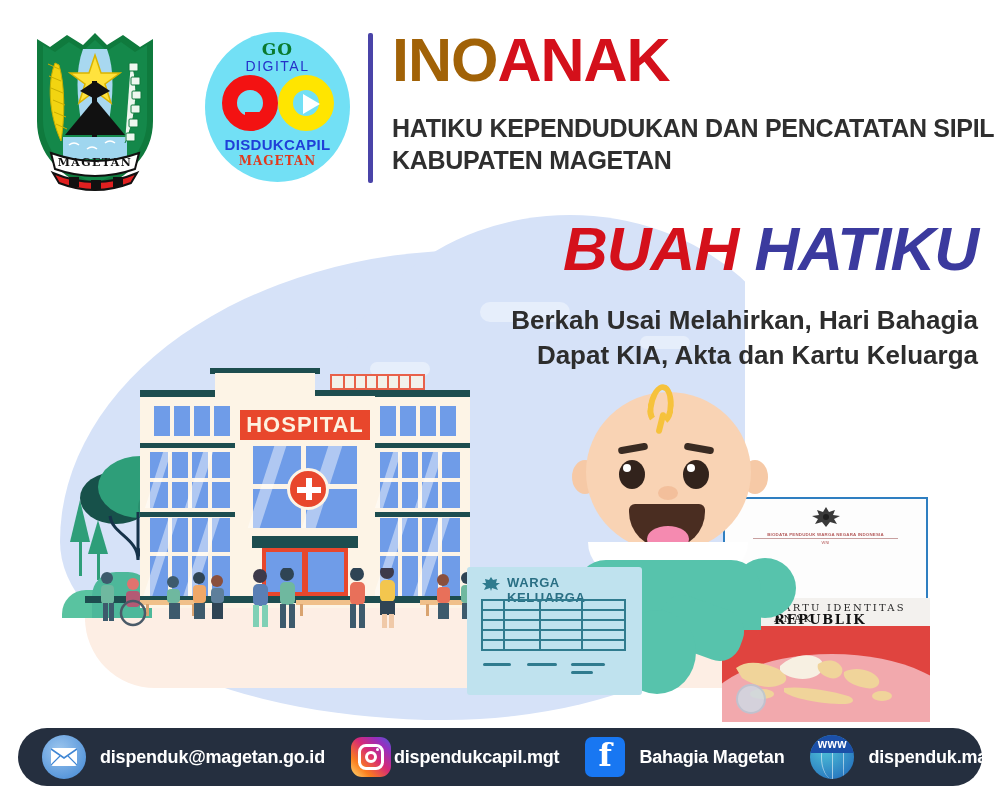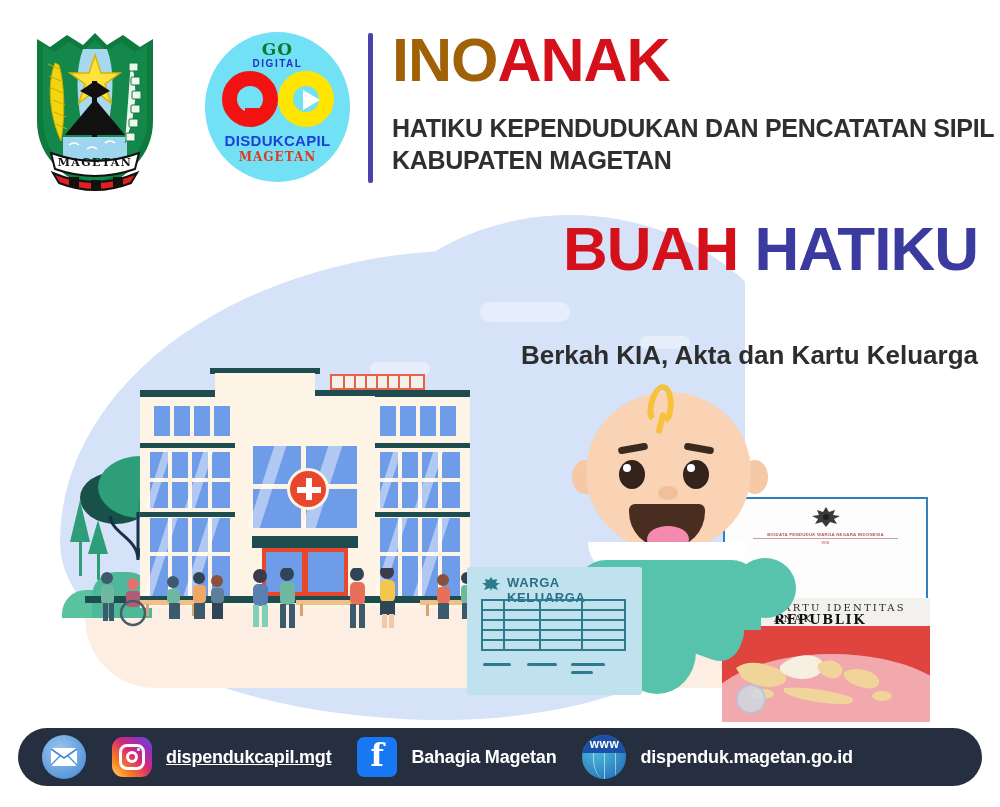--- a/index.html
+++ b/index.html
@@ -39,21 +39,21 @@
   
   .crest{position:absolute;left:25px;top:25px;width:140px;height:170px;}
   .godigital{
     position:absolute;left:205px;top:32px;width:145px;height:150px;
     border-radius:50%;background:#72e0f5;
     display:flex;flex-direction:column;align-items:center;justify-content:flex-start;
     overflow:hidden;
   }
   .gd-go{font-size:17px;font-weight:bold;color:#0a7a2f;letter-spacing:1px;margin-top:9px;
          font-family:"DejaVu Serif",serif;line-height:1;}
-  .gd-digital{font-size:10px;font-weight:bold;color:#2530c9;letter-spacing:1.5px;line-height:1;margin-top:1px;}
+  .gd-digital{font-size:14px;font-weight:normal;color:#2530c9;letter-spacing:1.5px;line-height:1;margin-top:1px;}
   .gd-logo{position:relative;width:112px;height:58px;margin-top:2px;}
   .gd-red{
     position:absolute;left:0;top:0;width:56px;height:56px;border-radius:50%;
     border:15px solid #f31212;box-sizing:border-box;
   }
   .gd-red:after{content:"";position:absolute;right:-2px;top:22px;width:20px;height:14px;background:#f31212;}
   .gd-yellow{
     position:absolute;right:0;top:0;width:56px;height:56px;border-radius:50%;
     border:15px solid #ffe500;box-sizing:border-box;
   }
@@ -79,21 +79,21 @@
     letter-spacing:-.3px;line-height:1.25;
   }
   .subtitle2{
     position:absolute;left:392px;top:145px;font-size:25px;font-weight:bold;color:#2f2f2f;
     letter-spacing:-.3px;line-height:1.25;
   }
 
   
   .headline{
     position:absolute;right:22px;top:218px;
-    font-size:62px;font-weight:bold;letter-spacing:-1px;line-height:1;text-align:left;
+    font-size:62px;font-weight:bold;letter-spacing:-1px;line-height:1;text-align:left;font-style:italic;
   }
   .headline .h1{color:#d4101b;}
   .headline .h2{color:#3b3a9e;}
   .tag1{position:absolute;right:22px;top:305px;font-size:26px;font-weight:bold;color:#2d2d2d;text-align:right;}
   .tag2{position:absolute;right:22px;top:340px;font-size:26px;font-weight:bold;color:#2d2d2d;text-align:right;}
 
   
   .hospital{position:absolute;left:140px;top:368px;width:330px;height:255px;}
   .hosp-body{position:absolute;left:0;top:28px;width:330px;height:212px;background:#fdf4e6;}
   .hosp-roofbar{position:absolute;left:0;top:22px;width:330px;height:7px;background:#1d4d4f;}
@@ -285,21 +285,22 @@
   <div class="inovasi">
     <span class="p1">INO</span><span class="p2">ANAK</span>
   </div>
   <div class="subtitle1">HATIKU KEPENDUDUKAN DAN PENCATATAN SIPIL</div>
   <div class="subtitle2">KABUPATEN MAGETAN</div>
 
   <div class="headline">
     <span class="h1">BUAH</span>
     <span class="h2">HATIKU</span>
   </div>
-  <div class="tag2">Berkah KIA, Akta dan Kartu Keluarga</div>
+  <div class="tag1">Berkah Usai Melahirkan, Hari Bahagia</div>
+  <div class="tag2">Dapat KIA, Akta dan Kartu Keluarga</div>
 
   <div class="tree" style="left:70px;top:500px;">
     <div class="pine" style="left:0;top:0;"></div>
     <div class="trunk" style="left:9px;top:40px;height:36px;background:#2e9e79;"></div>
   </div>
   <div class="tree" style="left:88px;top:520px;">
     <div class="pine" style="left:0;top:0;border-bottom-width:34px;"></div>
     <div class="trunk" style="left:9px;top:32px;height:28px;background:#2e9e79;"></div>
   </div>
   <div class="bush" style="left:62px;top:590px;width:56px;height:28px;"></div>
@@ -373,20 +374,21 @@
     <div style="position:absolute;left:240px;top:150px;width:80px;height:78px;">
       <div style="position:absolute;left:18px;top:0;width:4px;height:78px;background:#fdf4e6;"></div>
       <div style="position:absolute;left:38px;top:0;width:4px;height:78px;background:#fdf4e6;"></div>
       <div style="position:absolute;left:58px;top:0;width:4px;height:78px;background:#fdf4e6;"></div>
       <div style="position:absolute;left:0;top:34px;width:80px;height:4px;background:#fdf4e6;"></div>
       <div class="sheen" style="left:6px;top:0;width:9px;height:78px;"></div>
       <div class="sheen" style="left:46px;top:0;width:11px;height:78px;"></div>
     </div>
 
     <div class="hosp-center"></div>
+    <div class="sign">HOSPITAL</div>
 
     <div class="bigwin">
       <div class="mull" style="left:48px;top:0;width:5px;height:82px;"></div>
       <div class="mull" style="left:0;top:38px;width:104px;height:5px;"></div>
       <div class="sheen" style="left:8px;top:0;width:12px;height:82px;"></div>
       <div class="sheen" style="left:62px;top:0;width:14px;height:82px;"></div>
     </div>
     <div class="cross-c"></div>
 
     <div class="awn"></div>
@@ -553,27 +555,28 @@
   <div class="footer">
 
     <div class="fitem" style="margin-left:24px;">
       <div class="ficon ic-mail">
         <svg width="26" height="18" viewBox="0 0 26 18">
           <rect x="0" y="0" width="26" height="18" rx="2" fill="#ffffff"></rect>
           <path d="M0 1 L13 10 L26 1" fill="none" stroke="#3f86d4" stroke-width="1.6"></path>
           <path d="M0 17 L9 8 M26 17 L17 8" fill="none" stroke="#3f86d4" stroke-width="1.2"></path>
         </svg>
       </div>
+      <span class="ftext" style="margin-left:14px;">dispenduk@magetan.go.id</span>
     </div>
 
     <div class="fitem" style="margin-left:26px;">
       <div class="ficon ic-ig">
           <div class="ig-sq"></div>
         </div>
-      <span class="ftext" style="margin-left:14px;text-decoration:underline;">dispendukcapil.mgt</span>
+      <span class="ftext" style="margin-left:3px;">dispendukcapil.mgt</span>
     </div>
 
     <div class="fitem" style="margin-left:26px;">
       <div class="ficon ic-fb">
           <b>f</b>
         </div>
       <span class="ftext" style="margin-left:14px;">Bahagia Magetan</span>
     </div>
 
     <div class="fitem" style="margin-left:26px;">

